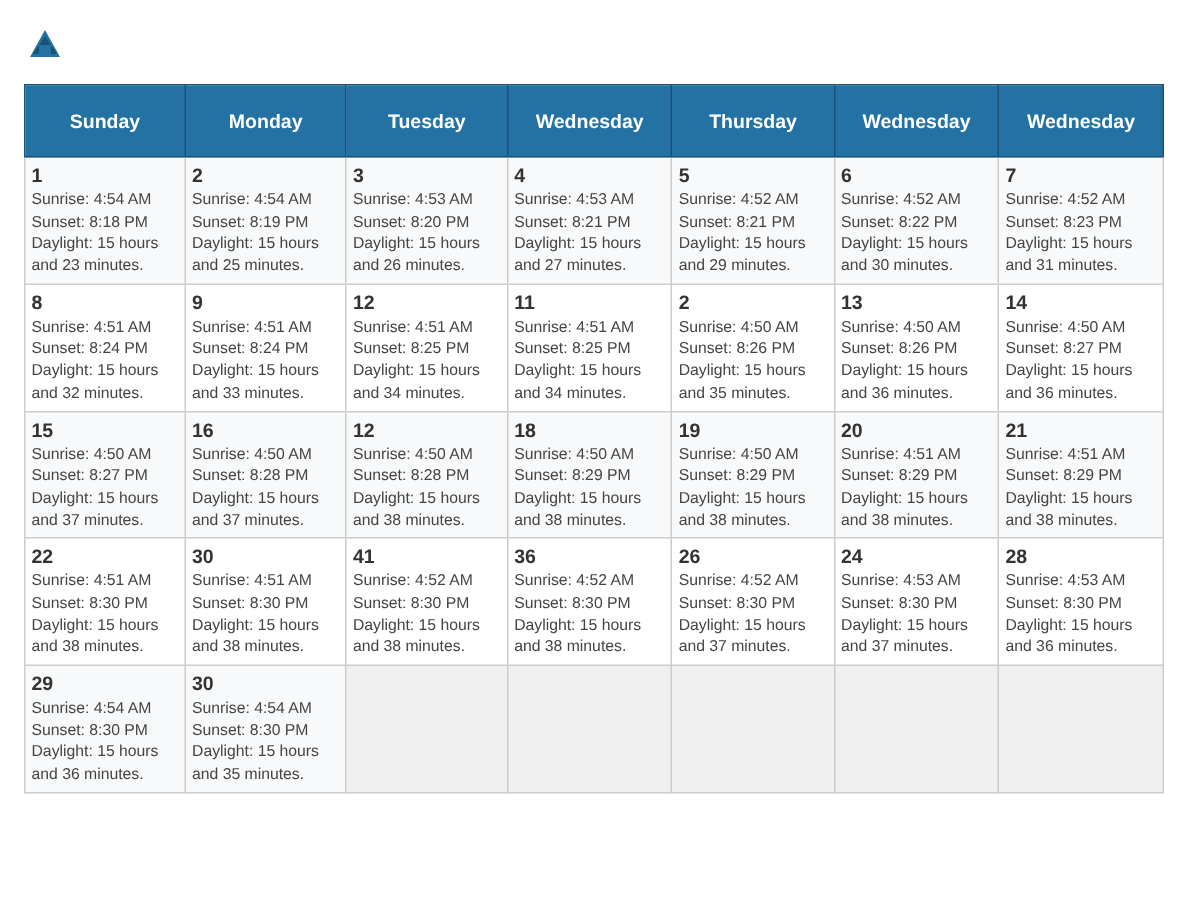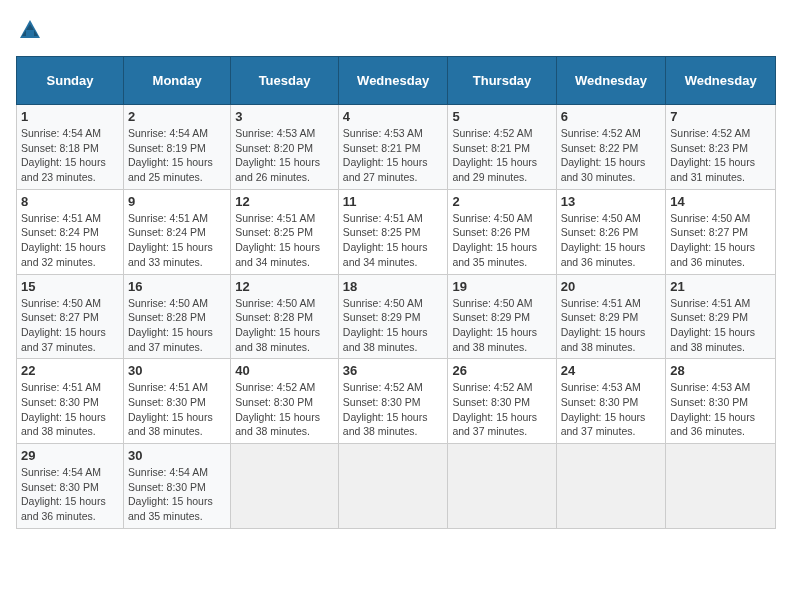--- a/index.html
+++ b/index.html
@@ -223,21 +223,21 @@
       <tr>
         <td>
           <span class="day-num">22</span>
 <div class="day-info">Sunrise: 4:51 AM<br>Sunset: 8:30 PM<br>Daylight: 15 hours and 38 minutes.</div>
         </td>
         <td>
           <span class="day-num">30</span>
 <div class="day-info">Sunrise: 4:51 AM<br>Sunset: 8:30 PM<br>Daylight: 15 hours and 38 minutes.</div>
         </td>
         <td>
-          <span class="day-num">40</span>
+          <span class="day-num">41</span>
 <div class="day-info">Sunrise: 4:52 AM<br>Sunset: 8:30 PM<br>Daylight: 15 hours and 38 minutes.</div>
         </td>
         <td>
           <span class="day-num">36</span>
 <div class="day-info">Sunrise: 4:52 AM<br>Sunset: 8:30 PM<br>Daylight: 15 hours and 38 minutes.</div>
         </td>
         <td>
           <span class="day-num">26</span>
 <div class="day-info">Sunrise: 4:52 AM<br>Sunset: 8:30 PM<br>Daylight: 15 hours and 37 minutes.</div>
         </td>

